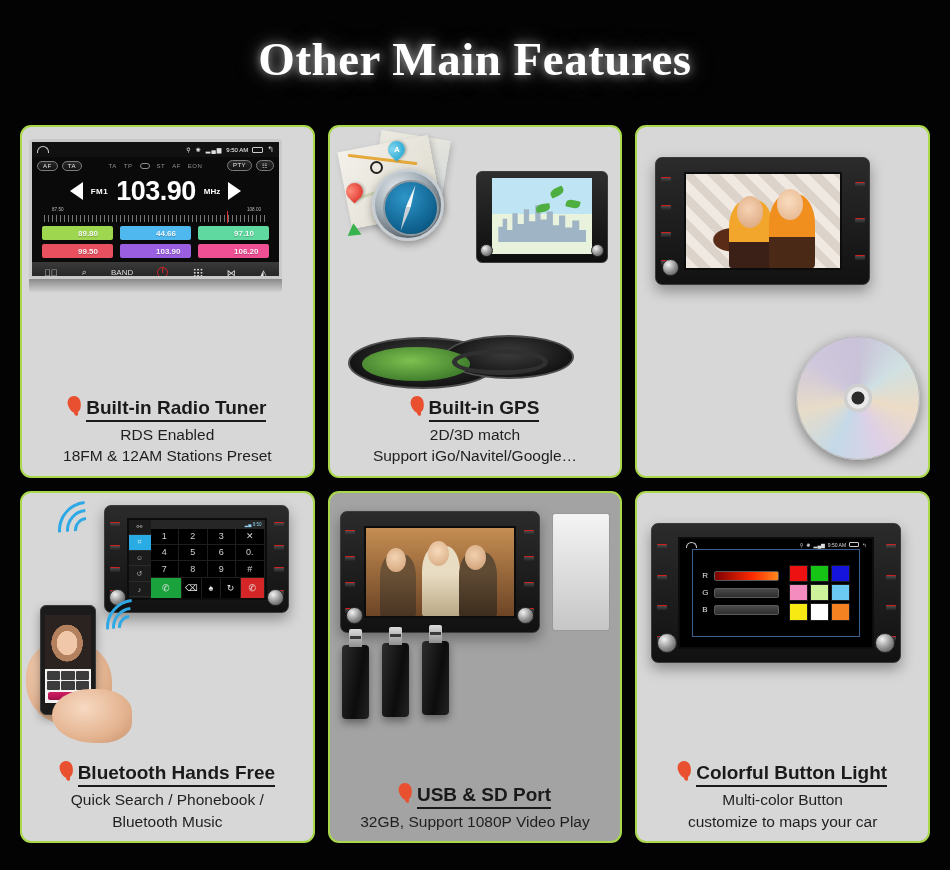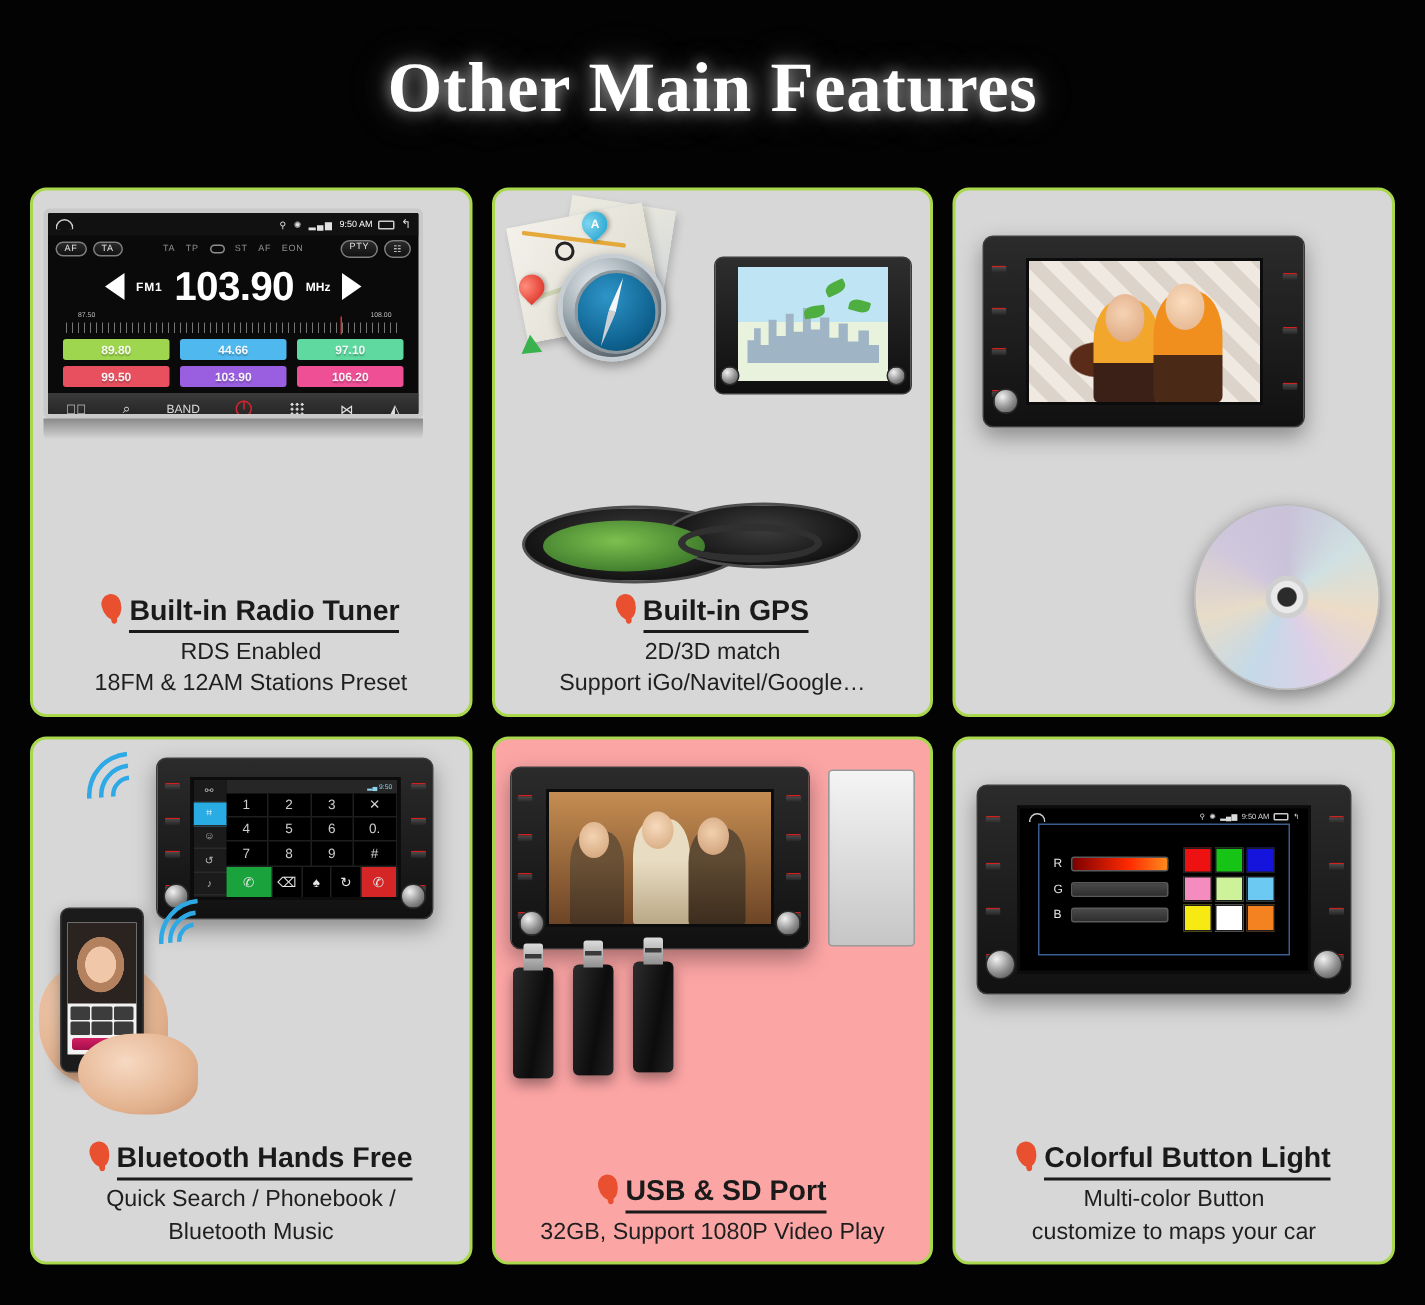--- a/index.html
+++ b/index.html
@@ -203,24 +203,25 @@
 
   .r-presets {
     margin: 1px 10px 0;
     display: grid;
     grid-template-columns: repeat(3, 1fr);
     grid-template-rows: repeat(2, 14px);
     gap: 4px 7px;
   }
   .preset {
     border-radius: 2px;
-    display: flex; align-items: center; justify-content: center;
+    display: flex; align-items: center; justify-content: flex-start;
     font-size: 8px; font-weight: 700;
     color: rgba(255,255,255,.92);
     text-shadow: 0 1px 1px rgba(0,0,0,.25);
+    padding-left: 36px;
   }
   .r-toolbar {
     margin-top: 4px;
     height: 21px;
     background: linear-gradient(#3a3a3a,#1d1d1d);
     display: flex; align-items: center; justify-content: space-around;
     color: #dcdcdc;
     font-size: 8px;
   }
   .tb-ico { font-size: 9px; color: #e0e0e0; }
@@ -829,21 +830,21 @@
       <div class="card-caption">
         <div class="cap-head">
           <span class="balloon" style="background: rgb(232, 80, 47);"></span>
           <span class="cap-title">Bluetooth Hands Free</span>
         </div>
         <div class="cap-line">Quick Search / Phonebook /</div>
         <div class="cap-line">Bluetooth Music</div>
       </div>
     </div>
 
-    <div class="card" style="background: #fca5a5; border-color: rgb(169, 216, 77);">
+    <div class="card" style="background: #a3a3a3; border-color: rgb(169, 216, 77);">
       <div class="card-art">
 
         <div class="usb-bracket" style="right:10px; top:20px; width:58px; height:118px; border-radius:3px;"></div>
 
         <div class="hu" style="left:10px; top:18px; width:200px; height:122px;">
           <div class="hu-side left">
             <span class="hu-key"></span>
             <span class="hu-key"></span>
             <span class="hu-key"></span>
             <span class="hu-key"></span>

